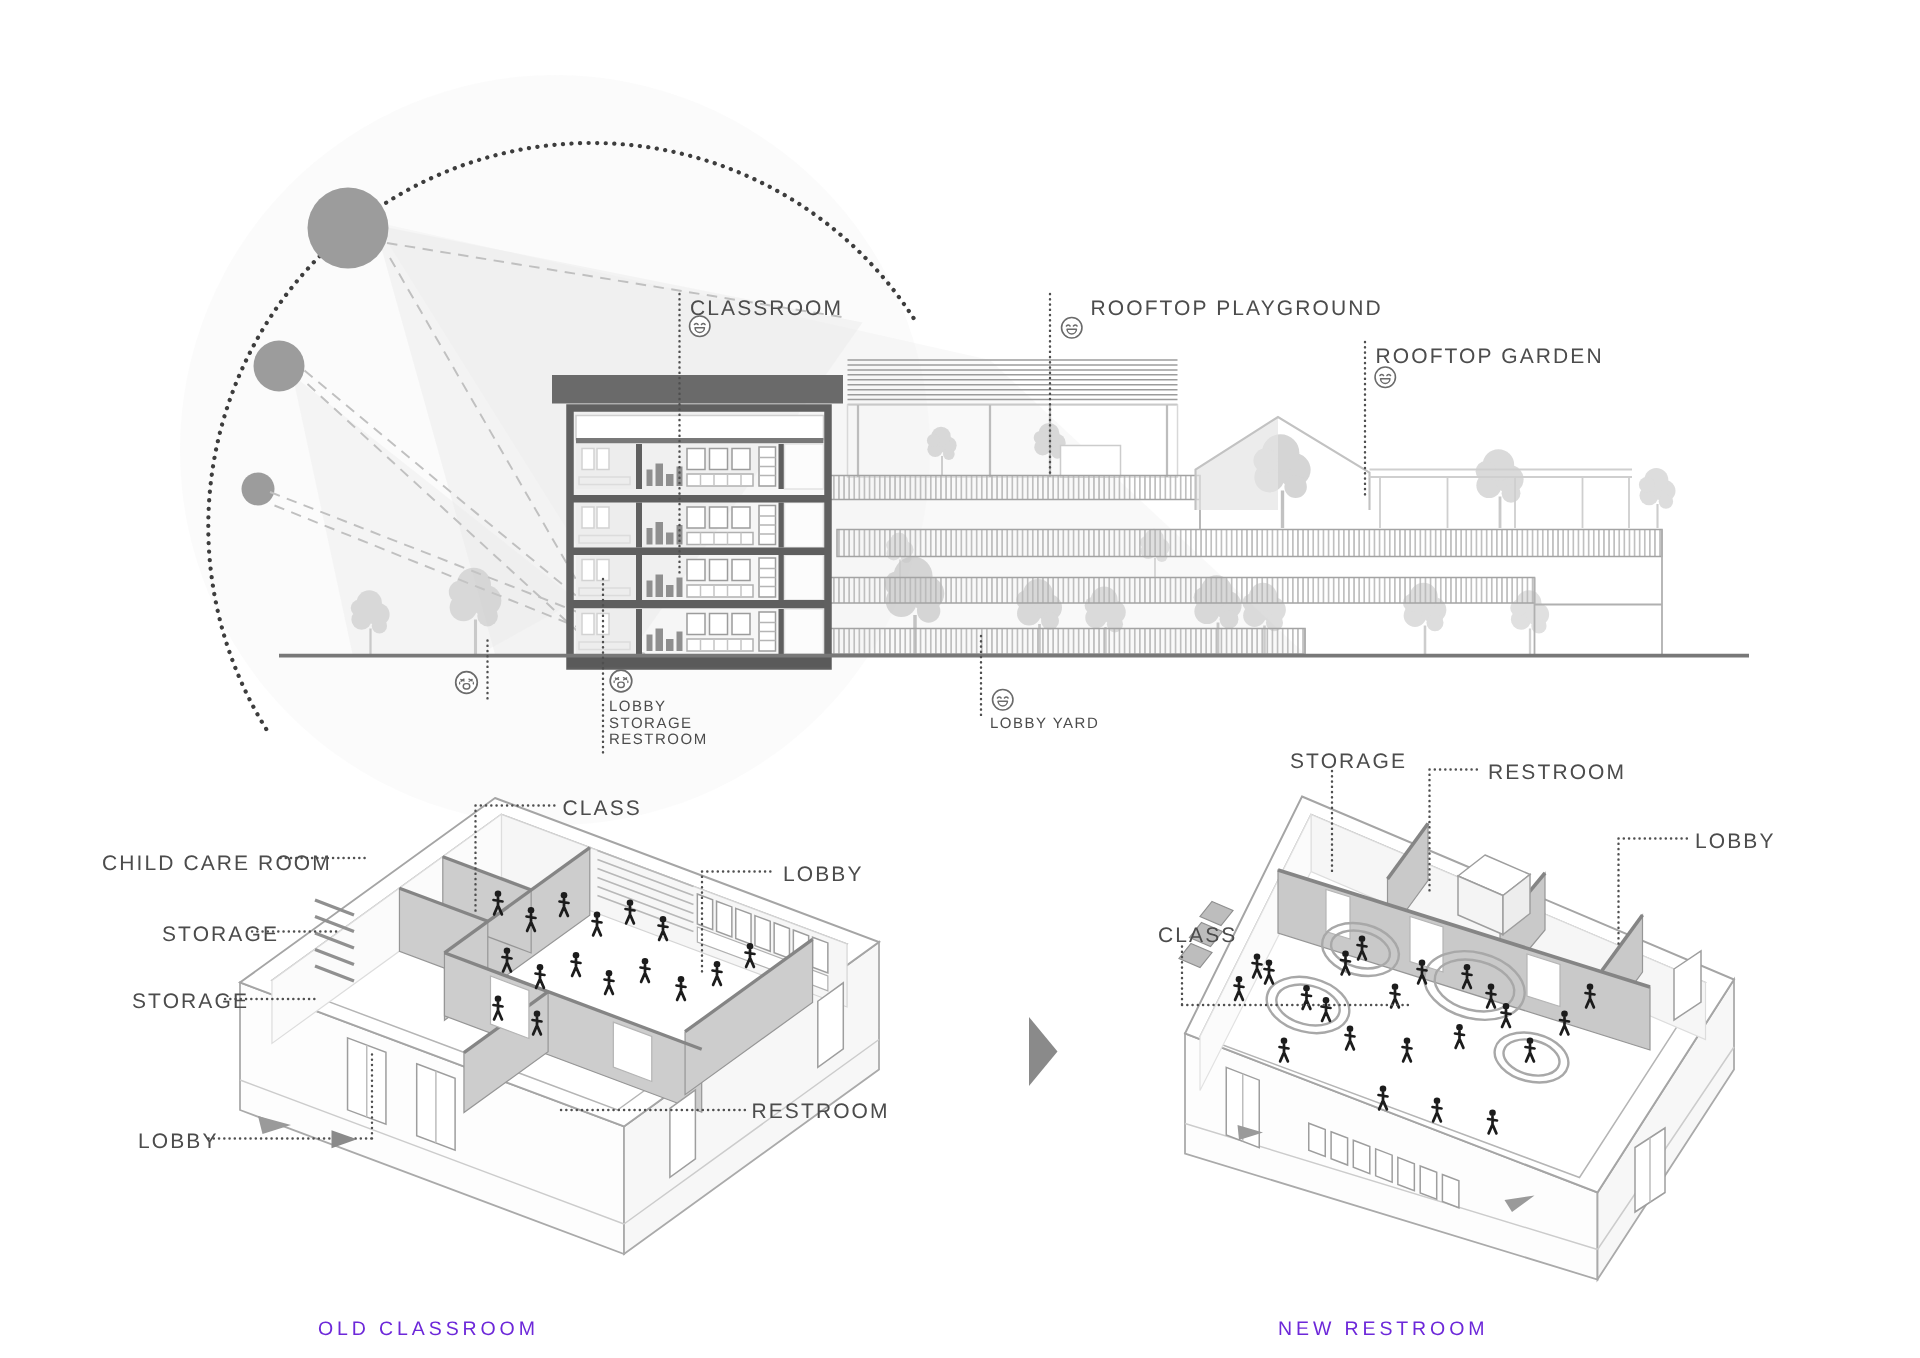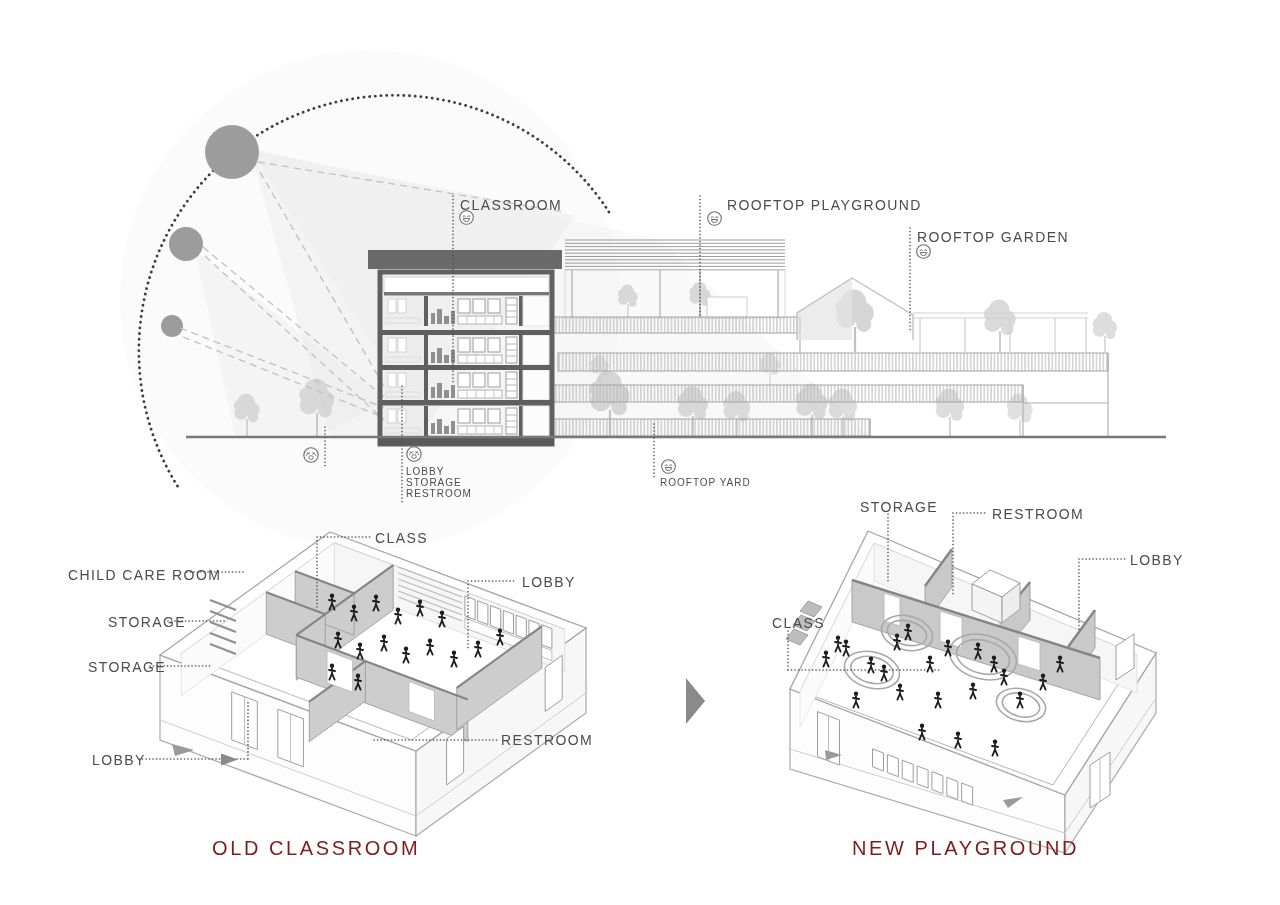--- a/index.html
+++ b/index.html
@@ -1,21 +1,21 @@
 <!DOCTYPE html>
 <html><head>
 <meta charset="utf-8">
 <style>
   html,body{margin:0;padding:0;background:#ffffff;}
   .canvas{position:relative;width:1280px;height:905px;background:#fff;overflow:hidden;
           font-family:"Liberation Sans",sans-serif;}
   .stage{position:absolute;left:0;top:0;}
   .lbl{position:absolute;font-size:14px;letter-spacing:1.4px;color:#4c4c4c;white-space:nowrap;}
   .lbl-sm{position:absolute;font-size:10px;letter-spacing:1px;color:#4c4c4c;white-space:nowrap;line-height:10.5px;}
-  .title{position:absolute;font-size:20px;letter-spacing:2.6px;color:#7f1d1d;white-space:nowrap;}
+  .title{position:absolute;font-size:13px;letter-spacing:2.6px;color:#6d28d9;white-space:nowrap;margin-top:41px;}
   .emoji{position:absolute;}
 </style>
 </head>
 <body>
 
 <div class="canvas">
 
 <svg class="stage" width="1280" height="905" viewBox="0 0 1280 905">
   <defs>
     <pattern id="vh" width="3.4" height="10" patternUnits="userSpaceOnUse">
@@ -413,30 +413,30 @@
 <svg class="emoji" style="left:405px;top:445px;" width="18" height="18" viewBox="0 0 24 24">
       <use href="#crying-face"></use>
     </svg>
 <div class="lbl-sm" style="left:406px;top:467px;">LOBBY</div>
 <div class="lbl-sm" style="left:406px;top:478px;">STORAGE</div>
 <div class="lbl-sm" style="left:406px;top:489px;">RESTROOM</div>
 
 <svg class="emoji" style="left:660px;top:458px;" width="17" height="17" viewBox="0 0 24 24">
       <use href="#happy-face"></use>
     </svg>
-<div class="lbl-sm" style="left:660px;top:478px;">ROOFTOP YARD</div>
+<div class="lbl-sm" style="left:660px;top:478px;">LOBBY YARD</div>
 
 <div class="lbl" style="left:375px;top:530px;">CLASS</div>
 <div class="lbl" style="left:68px;top:567px;">CHILD CARE ROOM</div>
 <div class="lbl" style="left:108px;top:614px;">STORAGE</div>
 <div class="lbl" style="left:88px;top:659px;">STORAGE</div>
 <div class="lbl" style="left:92px;top:752px;">LOBBY</div>
 <div class="lbl" style="left:522px;top:574px;">LOBBY</div>
 <div class="lbl" style="left:501px;top:732px;">RESTROOM</div>
 <div class="title" style="left:212px;top:837px;">OLD CLASSROOM</div>
 
 <div class="lbl" style="left:860px;top:499px;">STORAGE</div>
 <div class="lbl" style="left:992px;top:506px;">RESTROOM</div>
 <div class="lbl" style="left:1130px;top:552px;">LOBBY</div>
 <div class="lbl" style="left:772px;top:615px;">CLASS</div>
-<div class="title" style="left:852px;top:837px;">NEW PLAYGROUND</div>
+<div class="title" style="left:852px;top:837px;">NEW RESTROOM</div>
 
 </div>
 
 </body></html>

